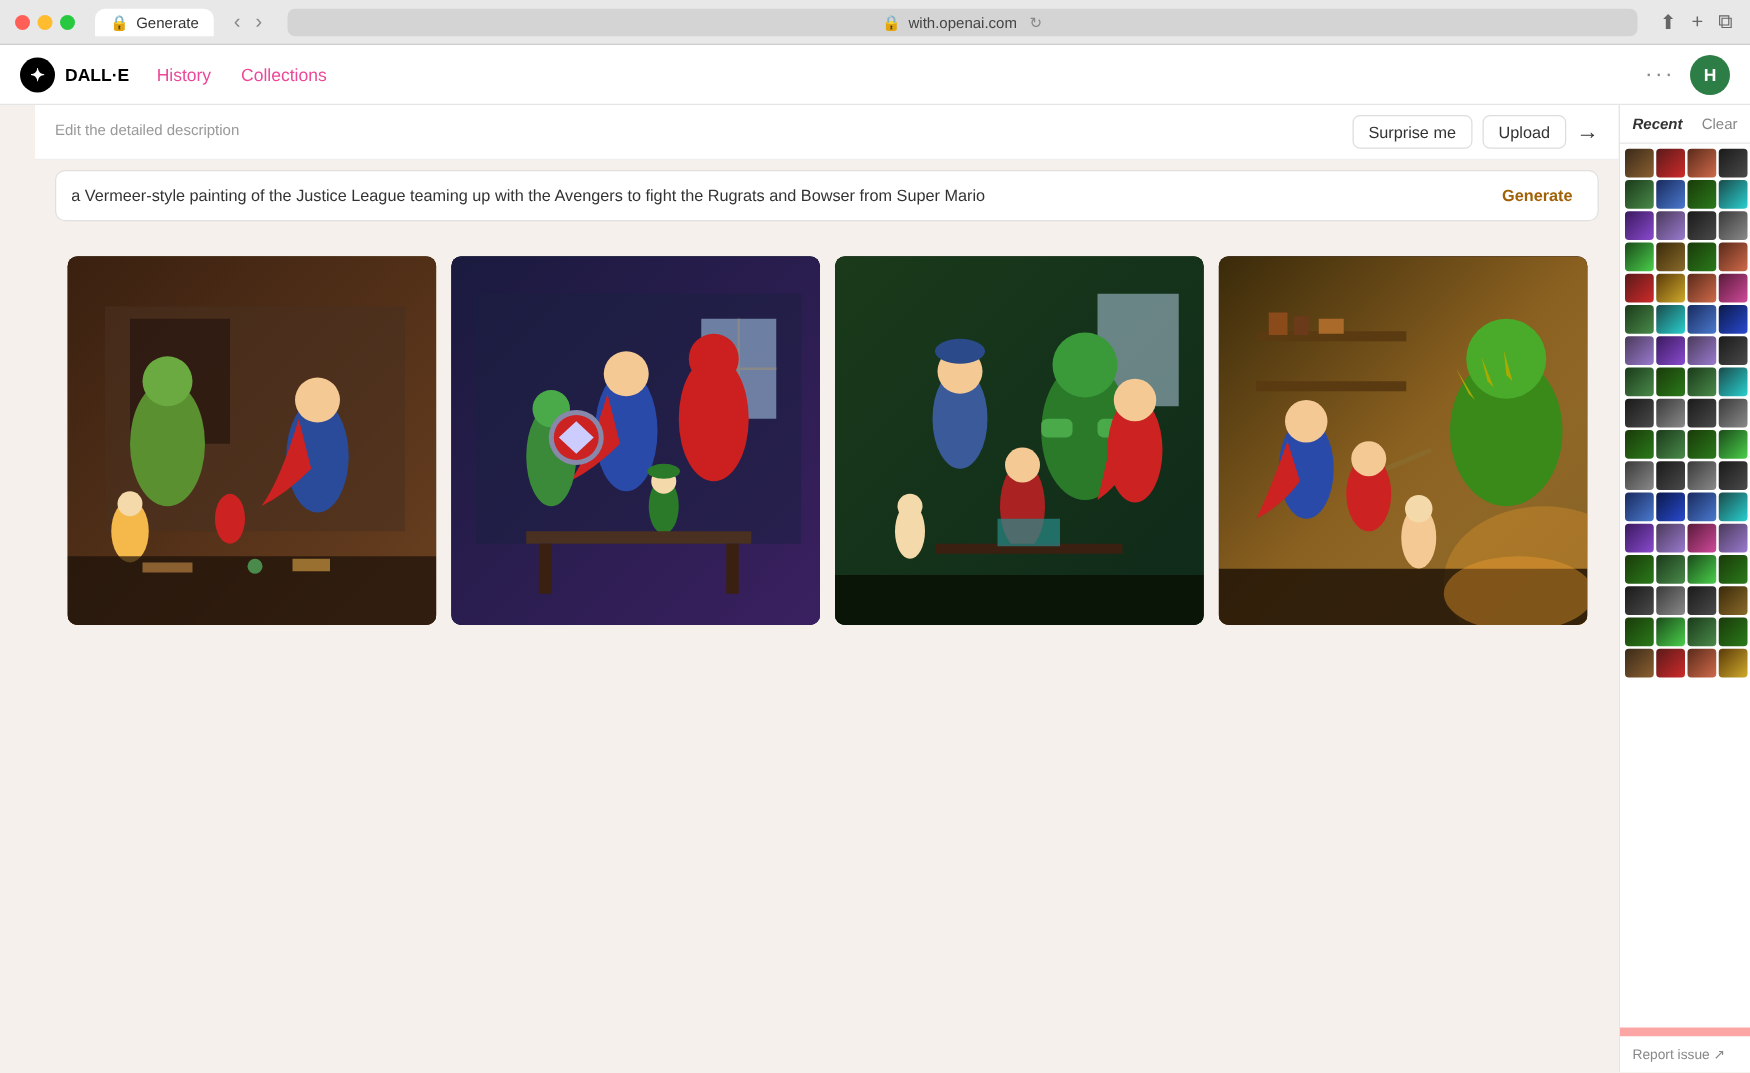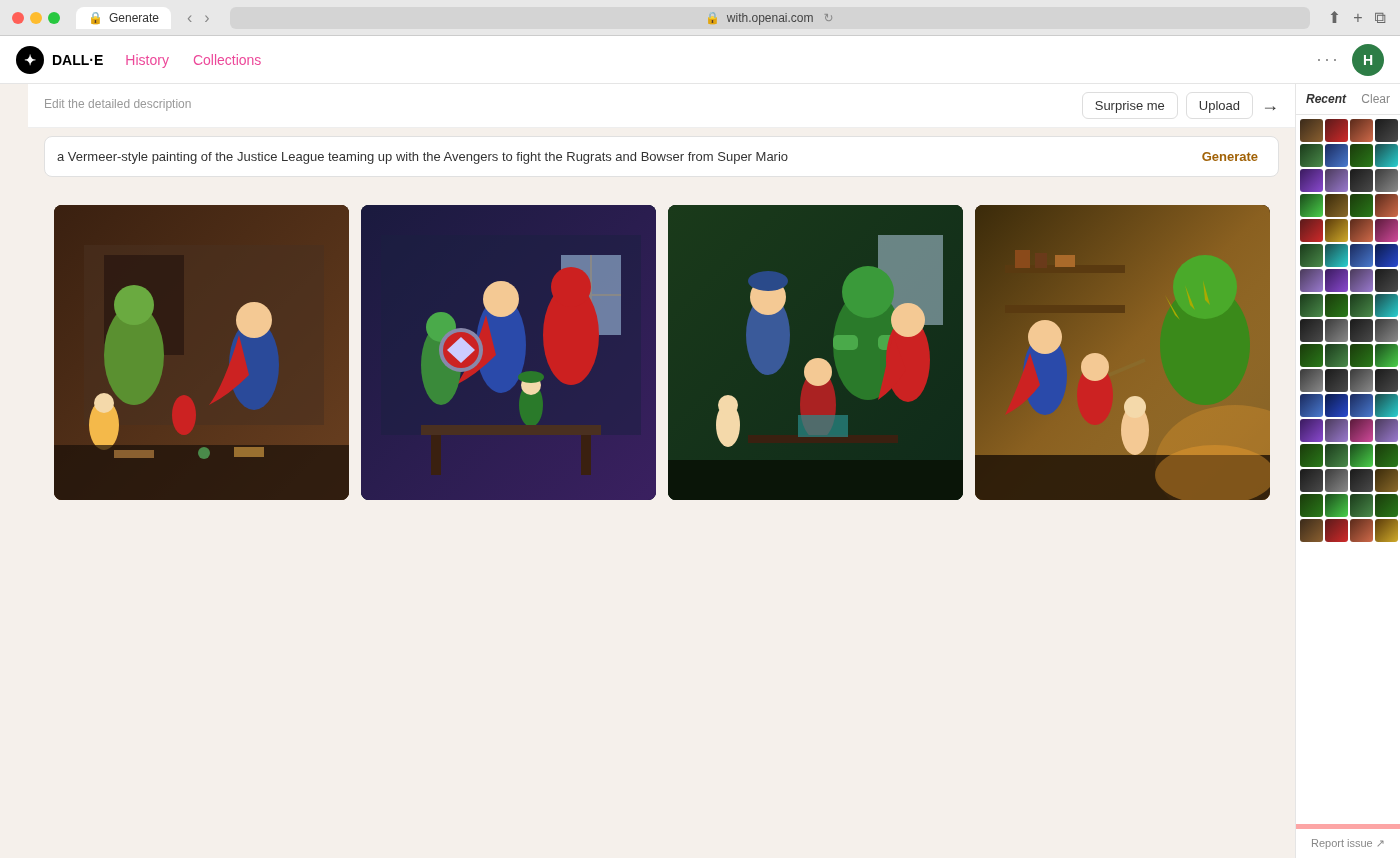--- a/index.html
+++ b/index.html
@@ -280,25 +280,25 @@
     .th-teal { background: linear-gradient(135deg, #1a4a4a, #2acfcf); }
     .th-lavender { background: linear-gradient(135deg, #4a3a5a, #9a7acf); }
     .th-forest { background: linear-gradient(135deg, #1a3a0a, #2a7a1a); }
     .th-gray { background: linear-gradient(135deg, #3a3a3a, #8a8a8a); }
     .th-pink { background: linear-gradient(135deg, #5a1a3a, #cf4a9a); }
     .th-brown { background: linear-gradient(135deg, #3a2a0a, #8a6a2a); }
     .th-navy { background: linear-gradient(135deg, #0a1a4a, #2a4acf); }
 
     .report-issue {
       padding: 8px 10px;
-      text-align: center;
+      text-align: left;
       font-size: 11px;
       color: #888;
       cursor: pointer;
-      border-top: 5px solid #fca5a5;
+      border-top: 7px solid #fca5a5;
     }
 
     
     .canvas-area {
       flex: 1;
       background: #f5f0eb;
       position: relative;
     }
   </style>
 </head>

